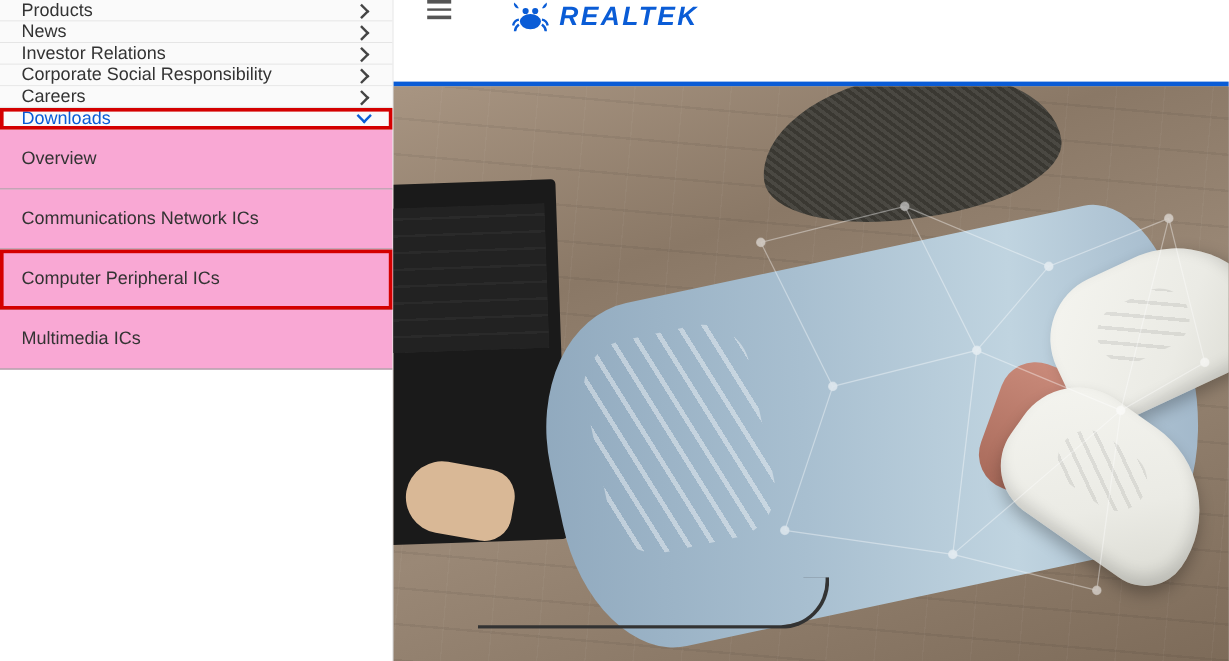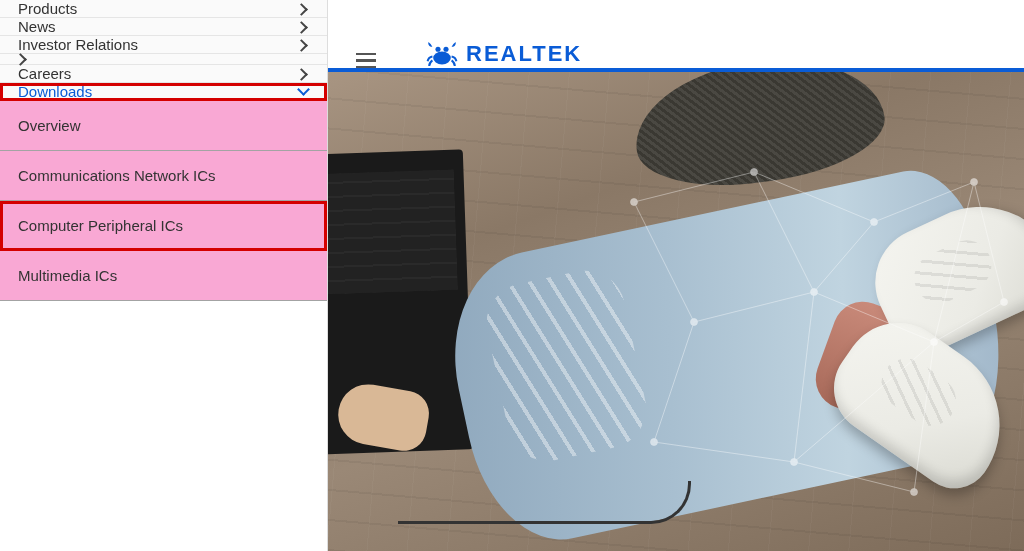--- a/index.html
+++ b/index.html
@@ -76,24 +76,25 @@
     }
     .main {
       flex: 1;
       display: flex;
       flex-direction: column;
       position: relative;
     }
     .header {
       height: 68px;
       display: flex;
-      align-items: flex-end;
+      align-items: flex-start;
       padding: 0 28px;
       gap: 50px;
       background: #fff;
+      font-style: italic;
     }
     .menu-icon {
       display: flex;
       flex-direction: column;
       gap: 4px;
       cursor: pointer;
     }
     .menu-icon span {
       display: block;
       width: 20px;
@@ -254,20 +255,21 @@
   </div>
   <div class="nav-item">
     <span>News</span>
     <span class="chevron right"></span>
   </div>
   <div class="nav-item">
     <span>Investor Relations</span>
     <span class="chevron right"></span>
   </div>
   <div class="nav-item">
+    <span>Corporate Social Responsibility</span>
     <span class="chevron right"></span>
   </div>
   <div class="nav-item">
     <span>Careers</span>
     <span class="chevron right"></span>
   </div>
   <div class="nav-item expanded highlight-red">
     <span>Downloads</span>
     <span class="chevron down"></span>
   </div>

